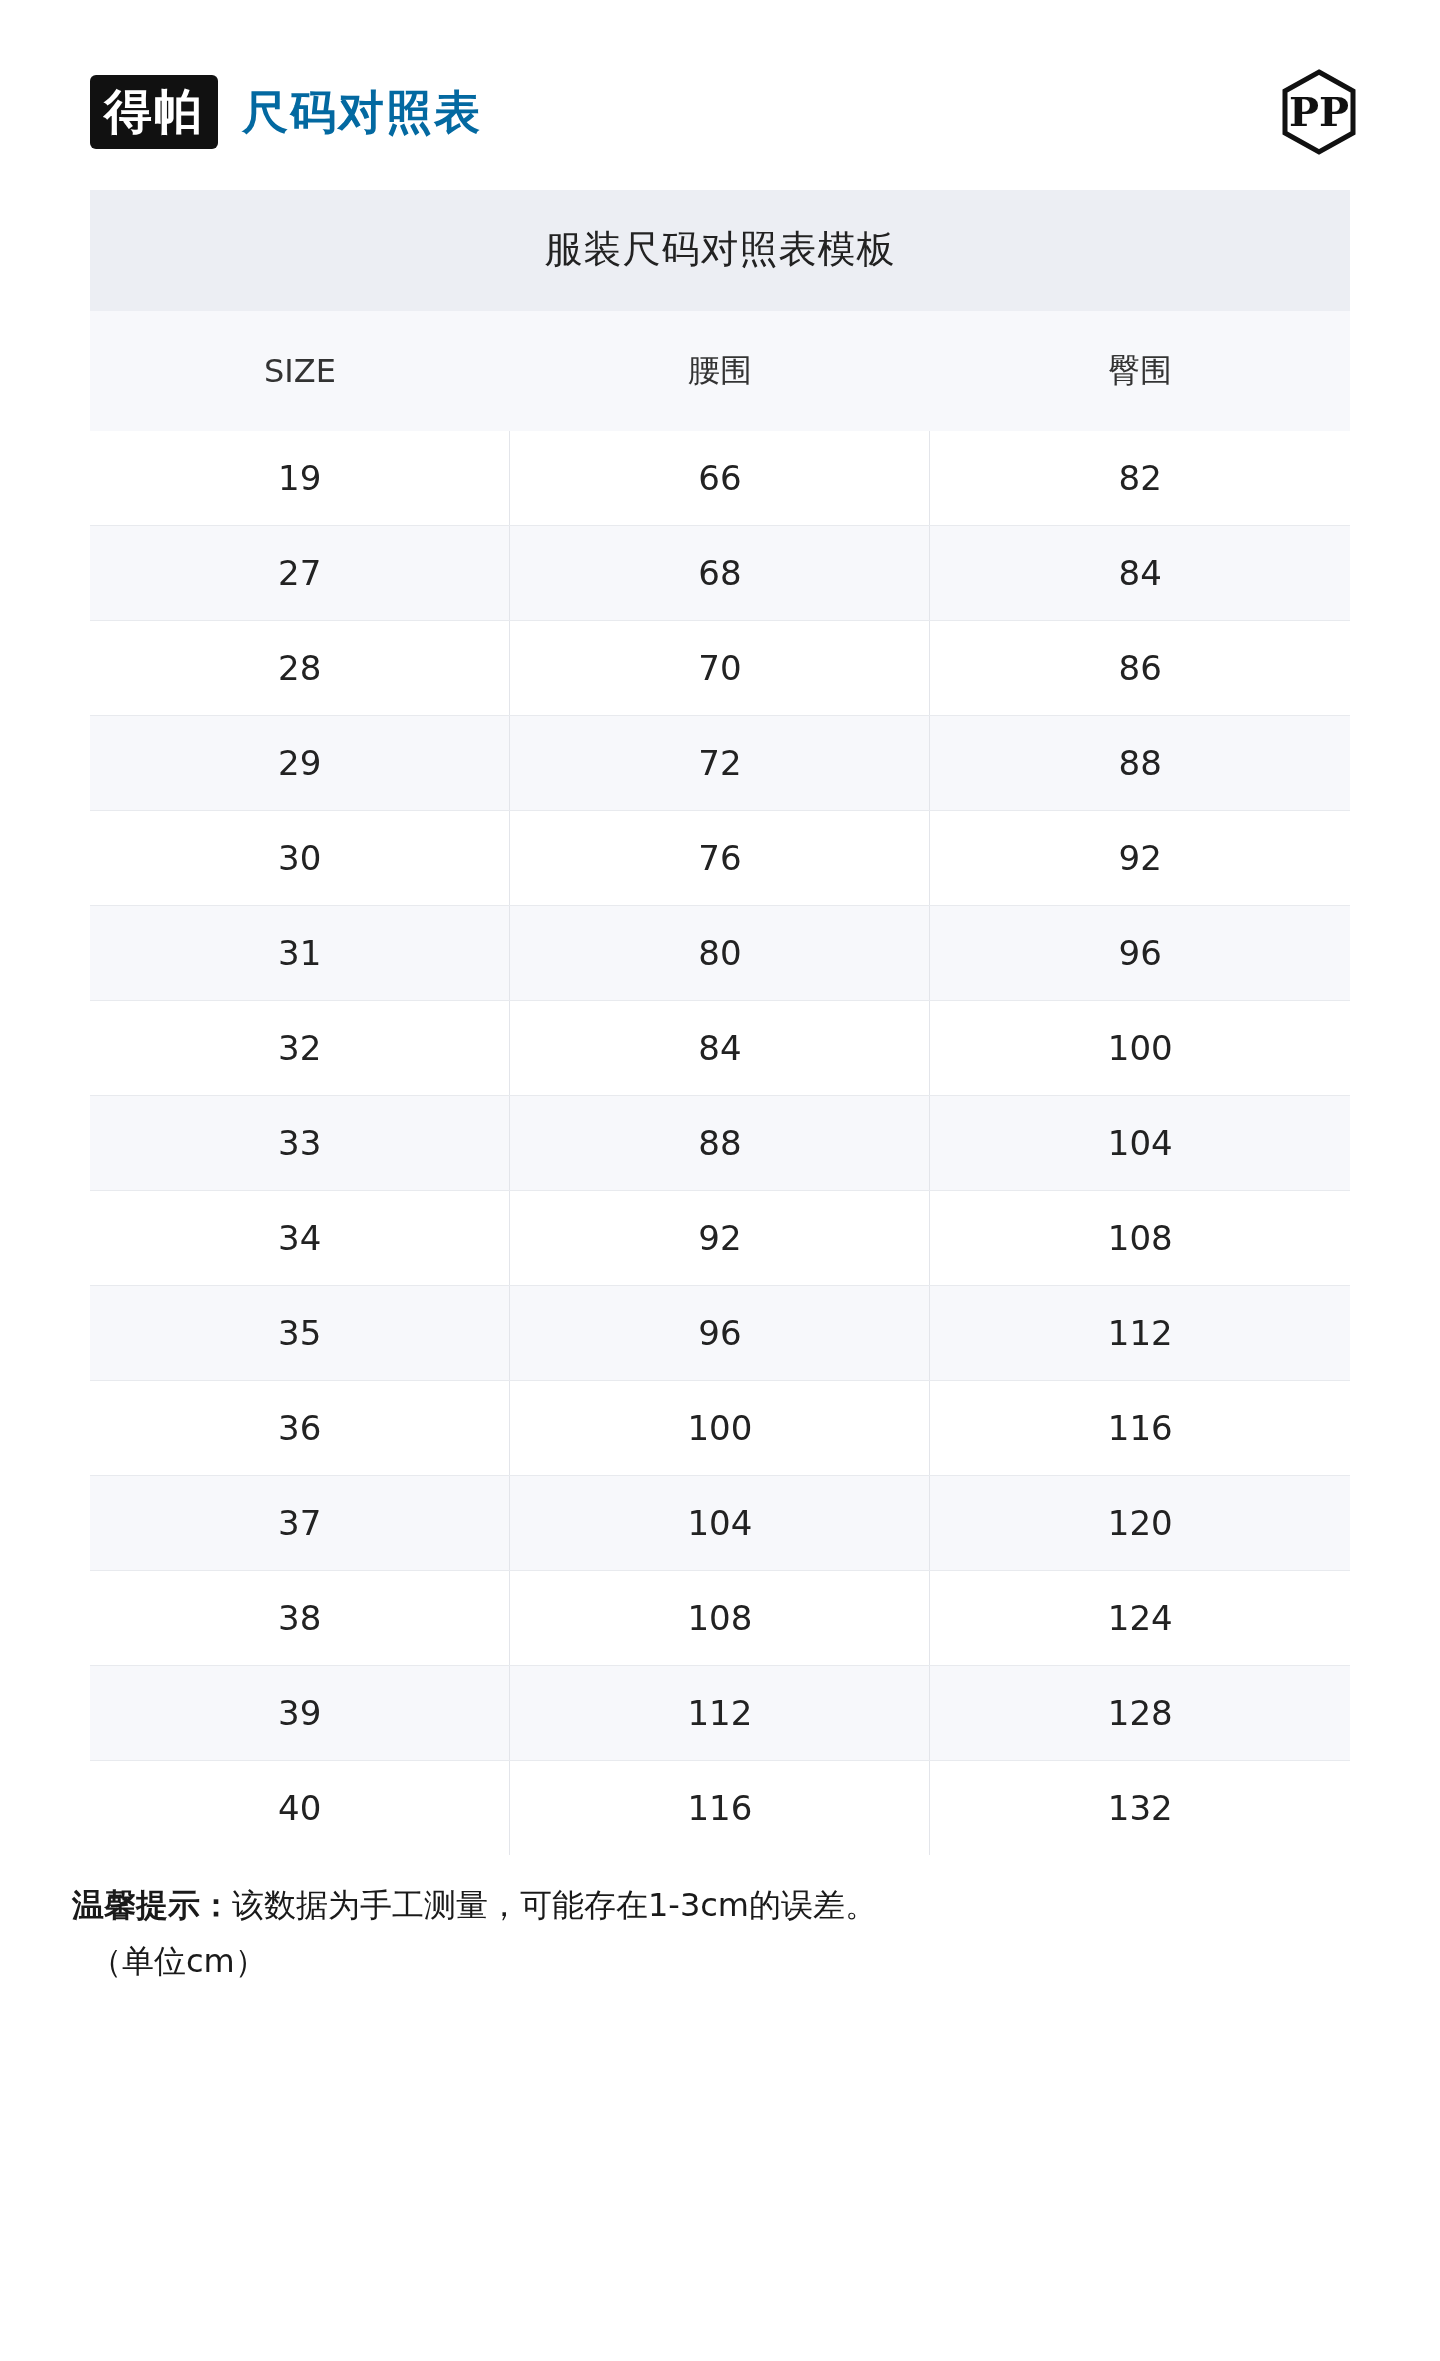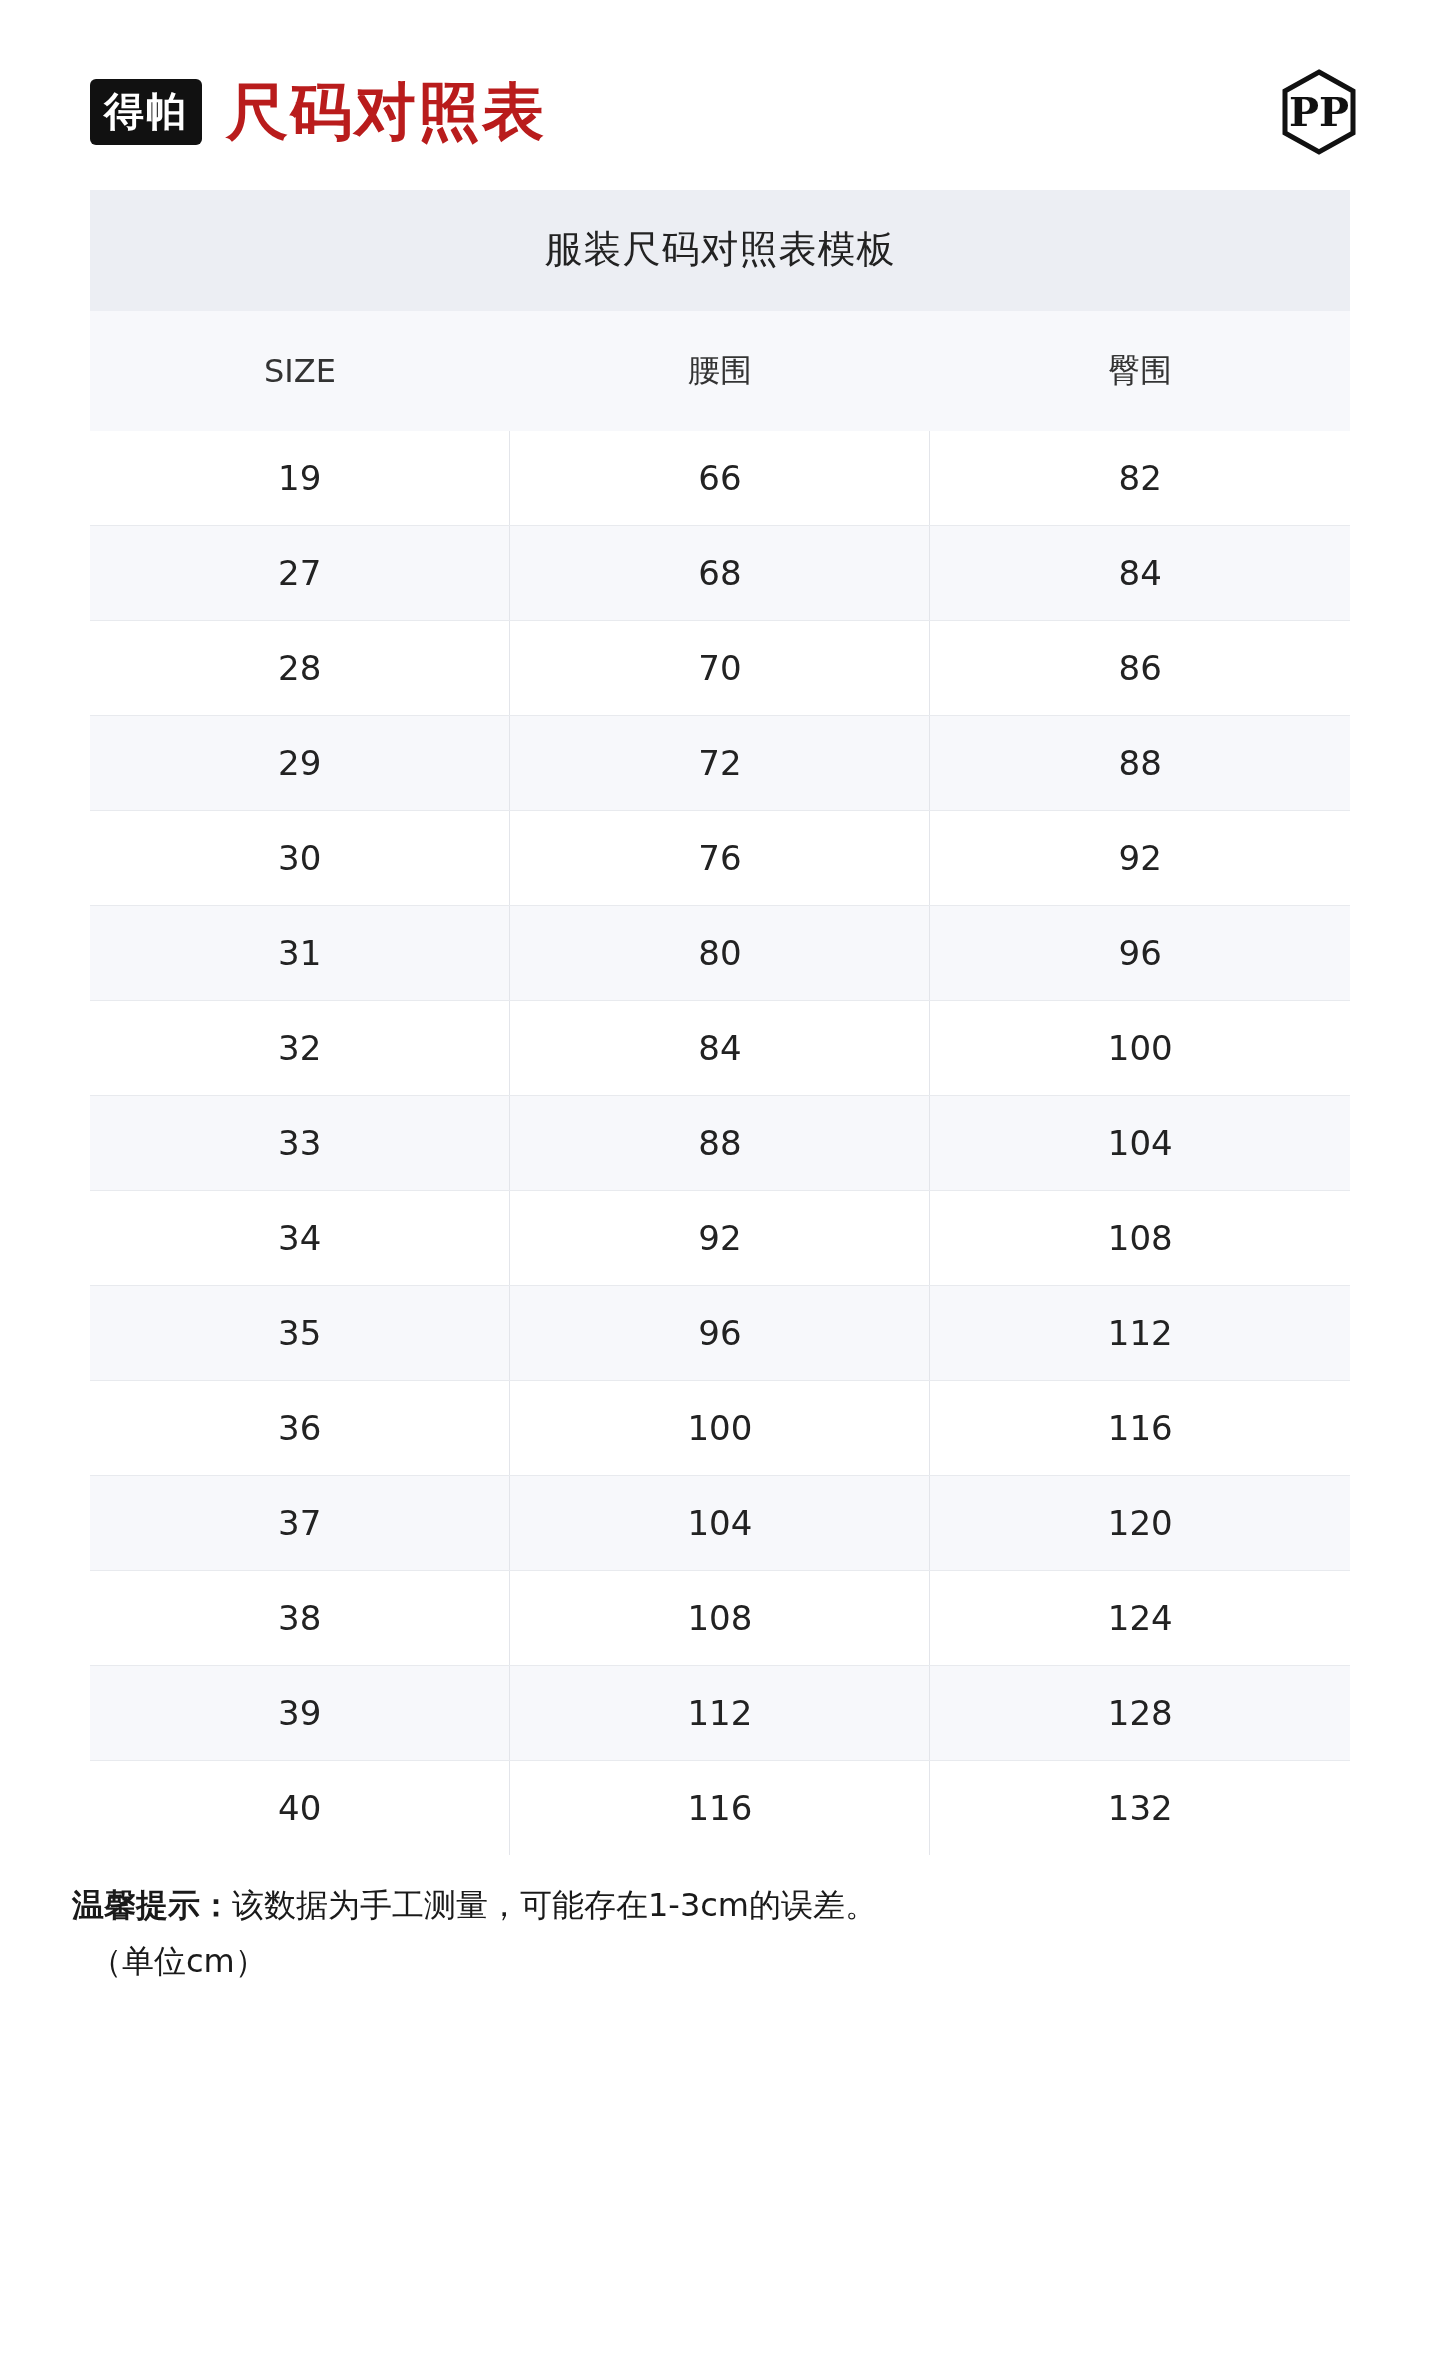--- a/index.html
+++ b/index.html
@@ -33,33 +33,33 @@
     height: 190px;
   }
   .header-left {
     display: flex;
     align-items: center;
     gap: 24px;
   }
   .brand-badge {
     background: #111111;
     color: #ffffff;
-    font-size: 40px;
+    font-size: 48px;
     font-weight: 700;
     letter-spacing: 2px;
     padding: 12px 14px 14px 14px;
     border-radius: 6px;
     line-height: 1;
     font-family: "DejaVu Sans", "Liberation Sans", sans-serif;
   }
   .header-title {
-    font-size: 62px;
+    font-size: 46px;
     font-weight: 700;
     letter-spacing: 2px;
-    color: #b91c1c;
+    color: #0369a1;
     line-height: 1;
     font-family: "DejaVu Sans", "Liberation Sans", sans-serif;
   }
   .logo-mark {
     width: 86px;
     height: 86px;
     position: relative;
     display: flex;
     align-items: flex-end;
     justify-content: center;

